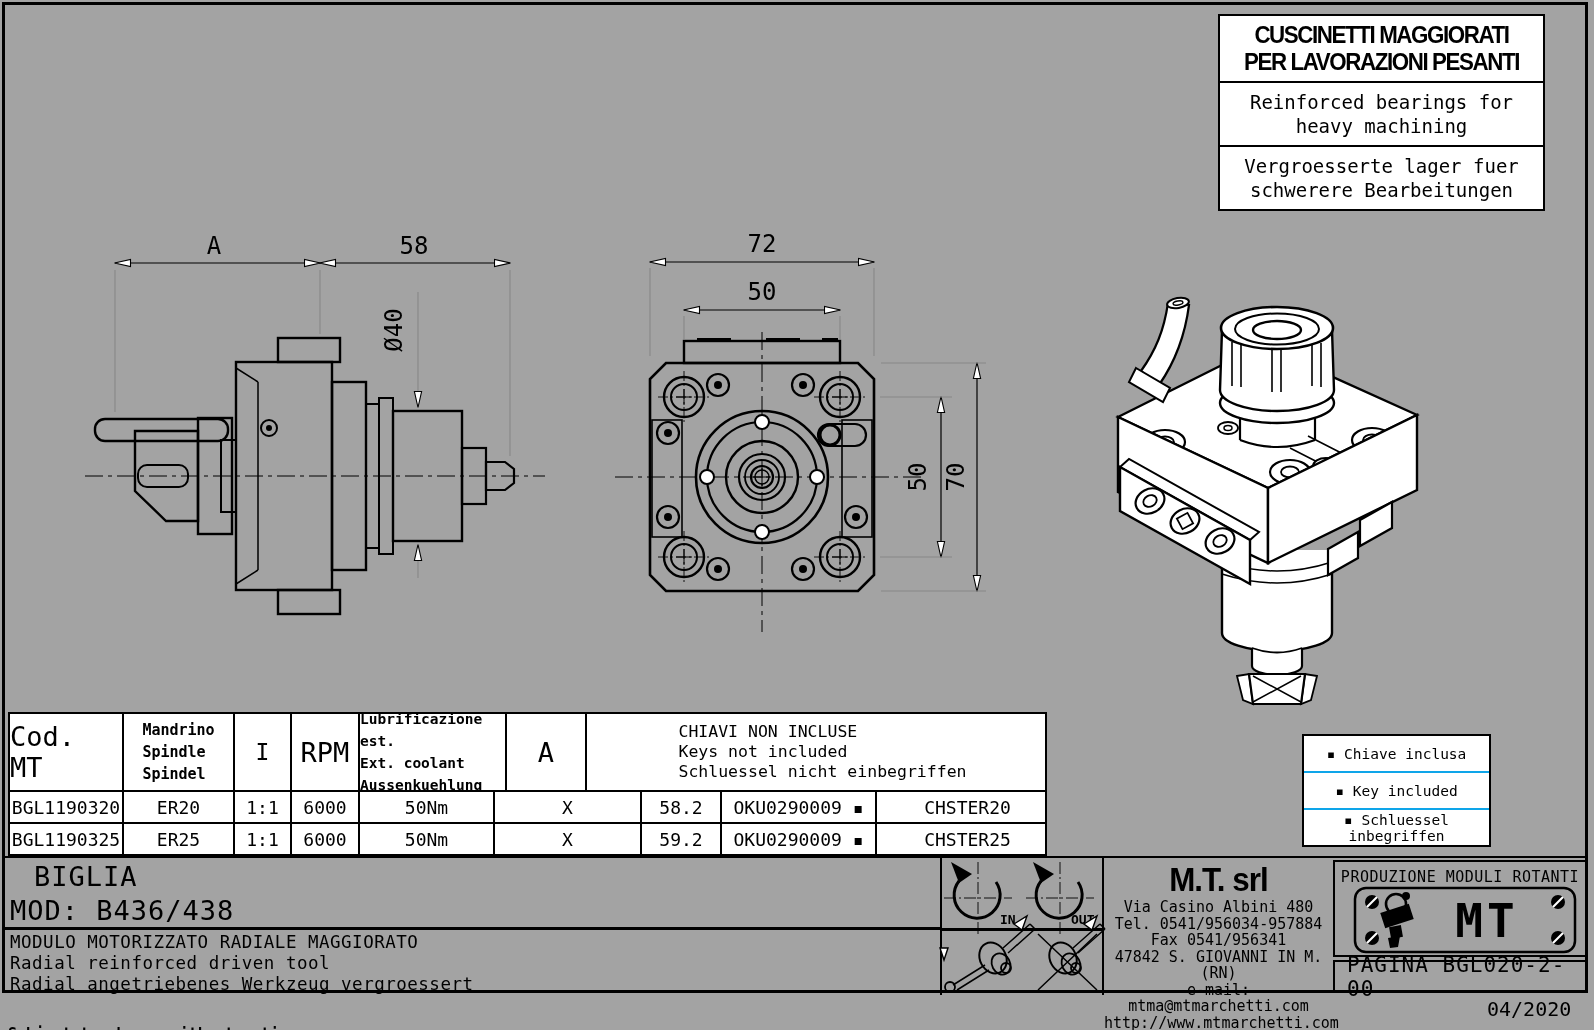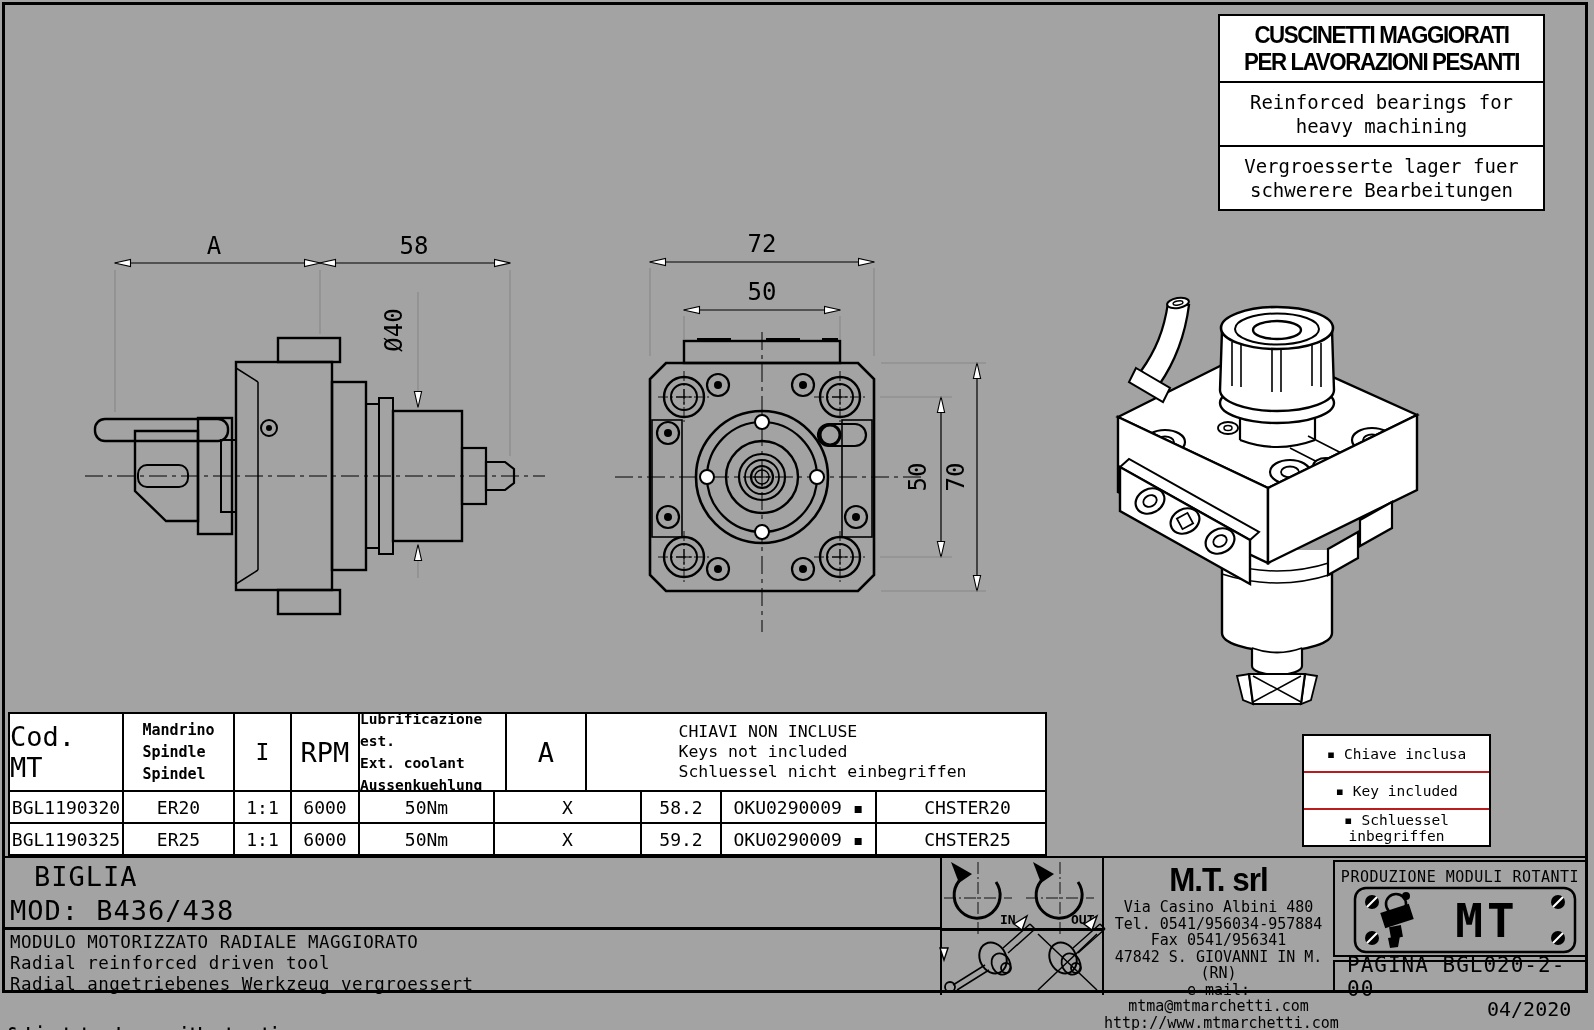--- a/index.html
+++ b/index.html
@@ -25,21 +25,21 @@
   .tcell{border-right:2px solid #000;display:flex;align-items:center;justify-content:center;
          box-sizing:border-box;overflow:hidden;}
   .tcell.last{border-right:none;flex:1;padding-left:13px;}
   .hs{font-size:15px;line-height:22px;font-weight:bold;}
   .hk{font-size:16.5px;line-height:20px;}
   .hbig{font-size:27px;}
   .dtx{font-size:18px;}
   
   .legend{left:1302px;top:734px;width:189px;border:2px solid #000;background:#fff;}
   .lrow{height:35px;font-size:14.5px;}
-  .ldiv{border-top:2px solid #b91c1c;}
+  .ldiv{border-top:2px solid #0ea5e9;}
   
   .strip{left:2px;top:856px;width:1586px;height:137px;border-top:2.5px solid #000;}
   .big1{left:8px;top:3px;font-size:27px;letter-spacing:1px;margin-left:24px;}
   .big2{left:8px;top:37px;font-size:27px;letter-spacing:1px;}
   .bdiv{left:0;top:69px;width:938px;height:2.5px;background:#000;}
   .desc{left:8px;font-size:17.5px;letter-spacing:0.5px;}
   .inout{left:938px;top:0;width:164px;height:137px;border-left:2.5px solid #000;border-right:2.5px solid #000;}
   .iodiv{left:938px;top:70px;width:164px;height:2.5px;background:#000;}
   .mtbox{left:1102px;top:0;width:229px;height:137px;}
   .mtname{font-family:"Liberation Sans",sans-serif;font-weight:700;font-size:33px;

